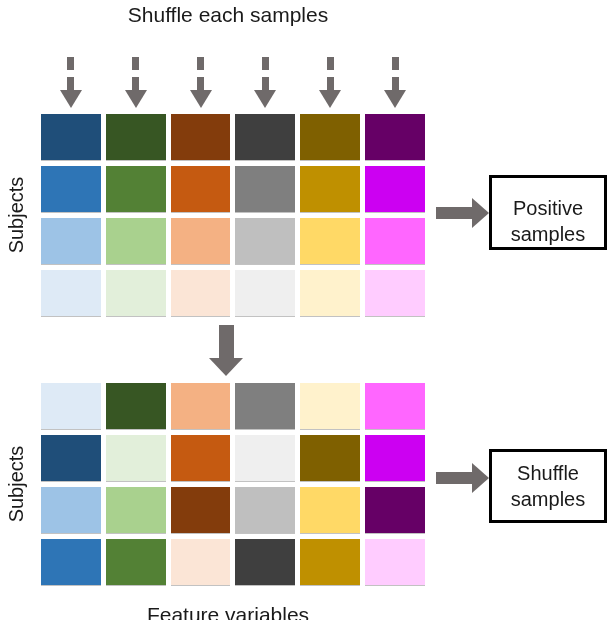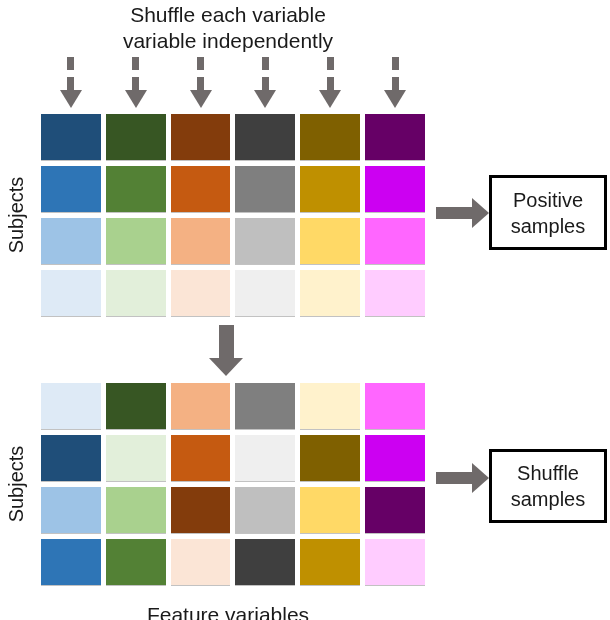--- a/index.html
+++ b/index.html
@@ -28,21 +28,21 @@
     text-align:center;font-size:21px;color:var(--text);
   }
   
   .sample-box{
     position:absolute;left:489px;width:118px;height:75px;
     border:3px solid var(--border,#000);box-sizing:border-box;
     display:flex;align-items:center;justify-content:center;
     text-align:center;font-size:20px;line-height:26px;padding:0 9px;
     background:#fff;
   }
-  .sample-box.positive{top:175px;}
+  .sample-box.positive{top:175px;align-items:flex-end;}
   .sample-box.negative{top:449px;height:74px;}
   
   .grid{
     position:absolute;left:41px;width:384px;
     display:grid;grid-template-columns:repeat(6,1fr);
     grid-auto-rows:46px;column-gap:5px;row-gap:6px;
   }
   .grid.top{top:114px;}
   .grid.bottom{top:383px;}
   .cell{box-shadow:0 1px 0 rgba(120,120,120,0.45);}
@@ -80,22 +80,21 @@
     border-top:15px solid transparent;border-bottom:15px solid transparent;
     border-left:17px solid var(--arrow);
   }
 </style>
 </head>
 <body>
 
 <div class="figure">
 
   <div class="title">
-    <div>Shuffle each variable</div>
-    <div>variable independently</div>
+    <div>Shuffle each samples</div>
   </div>
 
   <div class="shuffle-arrows">
       <div class="sh-arrow-slot">
         <div class="dash"></div>
         <div class="stem"></div>
         <div class="head"></div>
       </div>
       <div class="sh-arrow-slot">
         <div class="dash"></div>

